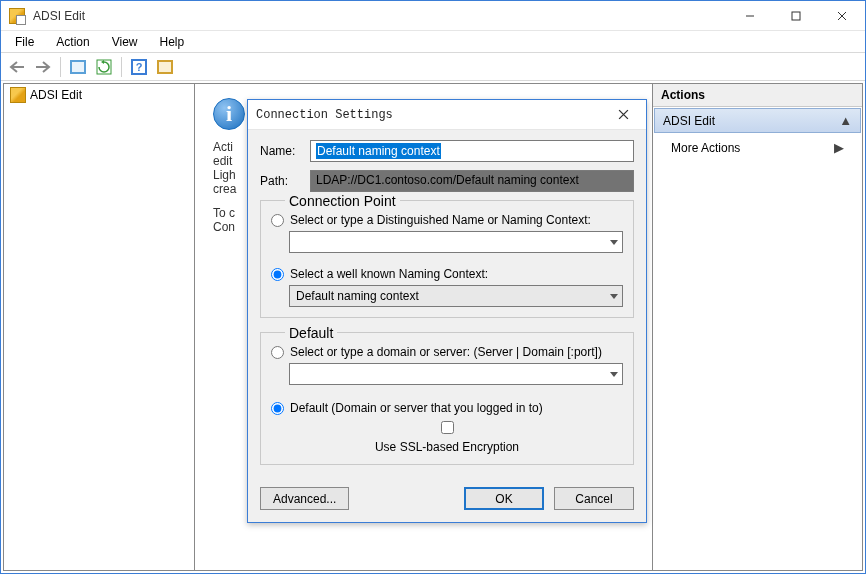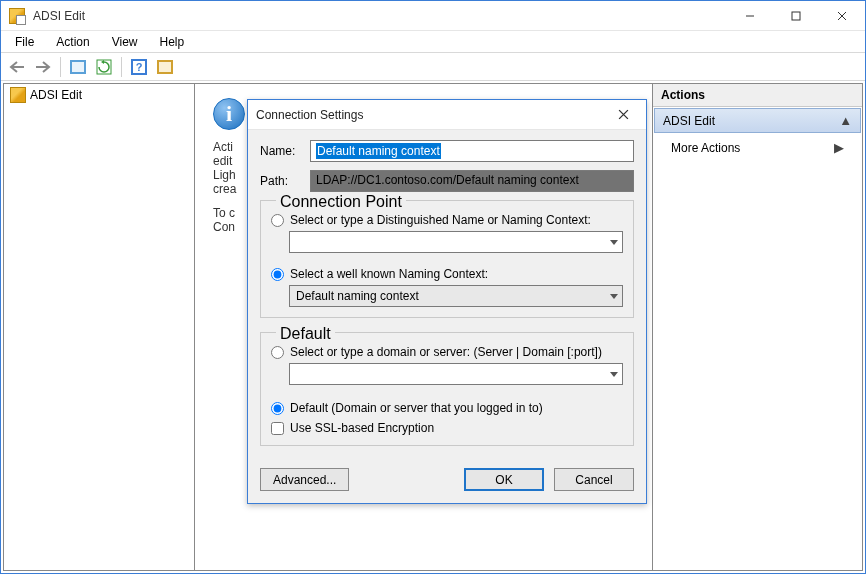--- a/index.html
+++ b/index.html
@@ -150,20 +150,21 @@
     background:#f0f0f0;
     border:1px solid #3a7dd6;
     box-shadow:0 2px 6px rgba(0,0,0,0.25);
     z-index:10;
   }
   .dlg-titlebar {
     height:30px;background:#fff;
     display:flex;align-items:center;
     padding:0 8px;
     border-bottom:1px solid #e6e6e6;
+    font-family:Liberation Mono, monospace;
   }
   .dlg-titlebar .t { flex:1; color:#222; }
   .dlg-close { width:30px;height:30px;display:flex;align-items:center;justify-content:center;}
   .dlg-body { padding:10px 12px 12px 12px; }
   .row { display:flex; align-items:center; margin-bottom:8px; gap:8px;}
   .row label { width:42px; }
   .txt {
     flex:1; height:22px;
     border:1px solid #7a7a7a;
     background:#fff;
@@ -171,37 +172,37 @@
     font-family:inherit;font-size:12px;
   }
   .fieldset {
     border:1px solid #c9c9c9;
     margin-top:4px;
     padding:8px 10px 10px 10px;
     position:relative;
     background:#f0f0f0;
   }
   .fieldset .legend {
-    position:absolute; top:-8px; left:15px;
+    position:absolute; top:-8px; left:24px;
     background:#f0f0f0; padding:0 4px;
-    font-size:16px;
+    font-size:14px;
   }
   .radio-row { display:flex;align-items:center;gap:6px;margin:4px 0;}
   input[type=radio],input[type=checkbox]{ margin:0; width:13px;height:13px;}
   .combo {
     width:100%; height:22px;
     border:1px solid #7a7a7a;
     background:#fff;
     display:flex;align-items:center;justify-content:space-between;
     padding:0 4px 0 6px;
     margin-top:4px;
   }
   .combo.grey { background:#e8e8e8;}
   .chev { width:0;height:0;border-left:4px solid transparent;border-right:4px solid transparent;border-top:5px solid #555;}
-  .chk-row { display:flex;align-items:center;gap:6px;margin-top:6px;}
+  .chk-row { display:flex;align-items:center;gap:6px;margin-top:6px;flex-direction:column;}
   .dlg-buttons {
     display:flex; gap:10px; padding:10px 12px 12px 12px;
     align-items:flex-start;
   }
   .btn {
     height:23px; min-width:80px;
     border:1px solid #888;
     background:#e6e6e6;
     padding:0 12px;
     font-family:inherit;font-size:12px;

